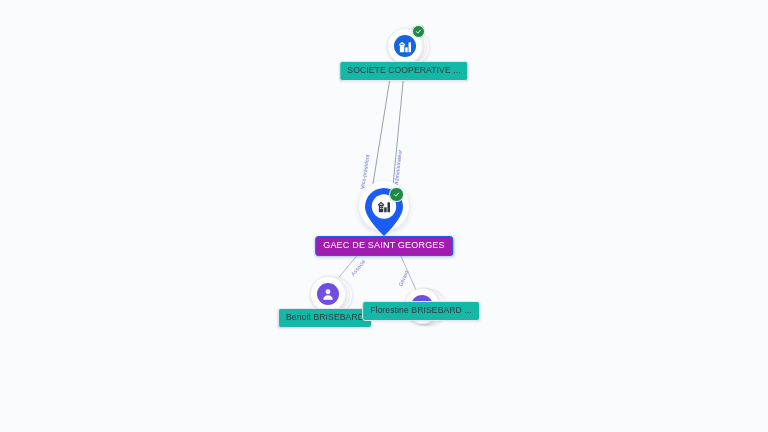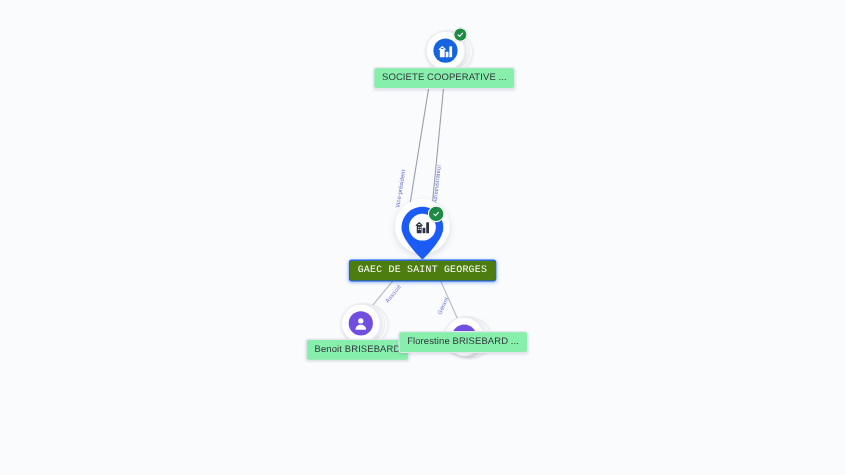--- a/index.html
+++ b/index.html
@@ -128,34 +128,33 @@
 
   
   .node-label {
     position: absolute;
     transform: translate(-50%, 0);
     white-space: nowrap;
     font-size: 8.6px;
     line-height: 1;
     padding: 4px 7px 5px 7px;
     border-radius: 3px;
-    background: #86efac;
+    background: #14b8a6;
     color: #32363d;
     border: 1px solid #e3e6ec;
     box-shadow: 0 1px 2px rgba(40,50,80,0.10);
     letter-spacing: 0.1px;
   }
   .node-label.selected {
-    background: #4d7c0f;
+    background: #a21caf;
     color: #ffffff;
     border-color: #1a5cf5;
     box-shadow: 0 1px 3px rgba(26,92,245,0.40);
     font-size: 9px;
     letter-spacing: 0.2px;
-    font-family: Liberation Mono, monospace;
   }
 </style>
 </head>
 <body>
 
 <div id="canvas">
 
   <svg id="edge-layer" viewBox="0 0 768 432">
       <line x1="371" y1="196" x2="391" y2="72" stroke="#9aa1ac" stroke-width="1"></line>
       <line x1="392" y1="196" x2="404" y2="72" stroke="#9aa1ac" stroke-width="1"></line>

